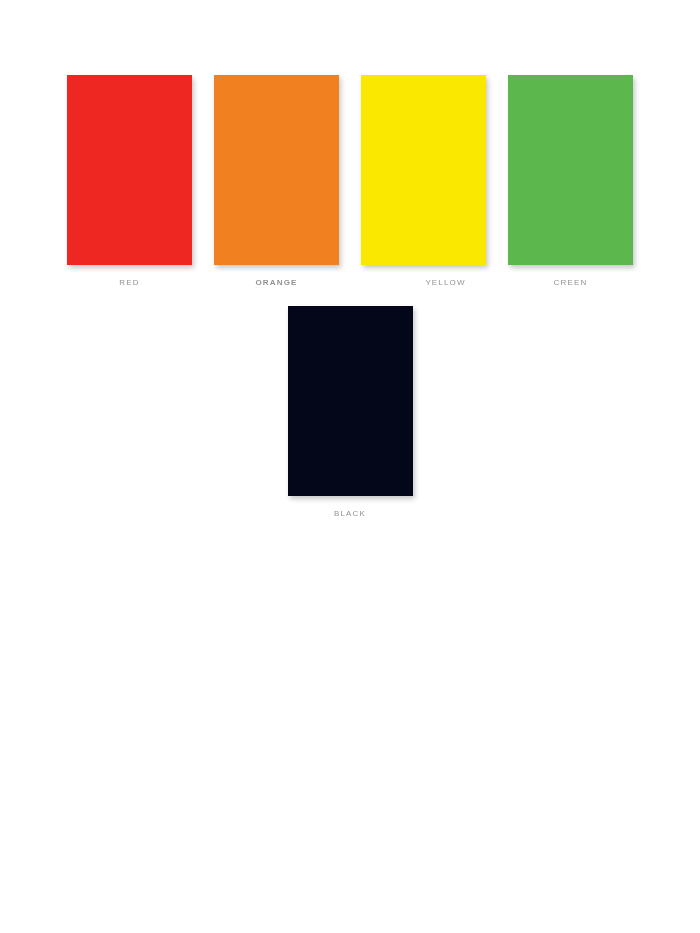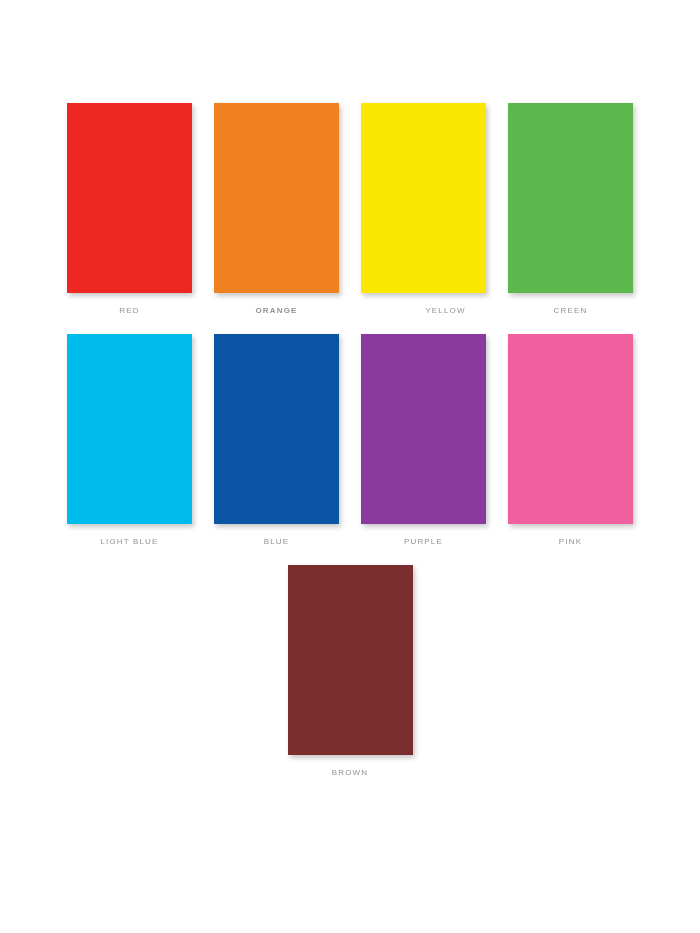--- a/index.html
+++ b/index.html
@@ -12,21 +12,21 @@
     background: #ffffff;
     font-family: "Liberation Sans", sans-serif;
     overflow: hidden;
   }
 
   .palette-sheet {
     position: relative;
     width: 700px;
     height: 794px;
     box-sizing: border-box;
-    padding-top: 103px;
+    padding-top: 75px;
   }
 
   .swatch-row {
     display: flex;
     justify-content: center;
     align-items: flex-start;
     gap: 22px;
     margin-bottom: 18px;
   }
 
@@ -71,39 +71,21 @@
     <div class="swatch-cell">
       <div class="swatch-chip" style="background:#fbe800"></div>
       <div class="swatch-label" style="color: rgb(146, 146, 146); margin-left: 44px;">YELLOW</div>
     </div>
     <div class="swatch-cell">
       <div class="swatch-chip" style="background:#5cb84d"></div>
       <div class="swatch-label" style="color: rgb(146, 146, 146);">CREEN</div>
     </div>
   </div>
 
-  <div class="swatch-row">
-    <div class="swatch-cell">
-      <div class="swatch-chip" style="background:#00bced"></div>
-      <div class="swatch-label" style="color: rgb(146, 146, 146);">LIGHT BLUE</div>
-    </div>
-    <div class="swatch-cell">
-      <div class="swatch-chip" style="background:#0b56a4"></div>
-      <div class="swatch-label" style="color: rgb(146, 146, 146);">BLUE</div>
-    </div>
-    <div class="swatch-cell">
-      <div class="swatch-chip" style="background:#8a3a9d"></div>
-      <div class="swatch-label" style="color: rgb(146, 146, 146);">PURPLE</div>
-    </div>
-    <div class="swatch-cell">
-      <div class="swatch-chip" style="background:#f0609e"></div>
-      <div class="swatch-label" style="color: rgb(146, 146, 146);">PINK</div>
-    </div>
-  </div>
 
   <div class="swatch-row">
     <div class="swatch-cell">
-      <div class="swatch-chip" style="background:#7a2e2e"></div>
-      <div class="swatch-label" style="color: rgb(146, 146, 146);">BROWN</div>
+      <div class="swatch-chip" style="background:#04061a"></div>
+      <div class="swatch-label" style="color: rgb(146, 146, 146);">BLACK</div>
     </div>
   </div>
 
 </div>
 
 </body></html>

